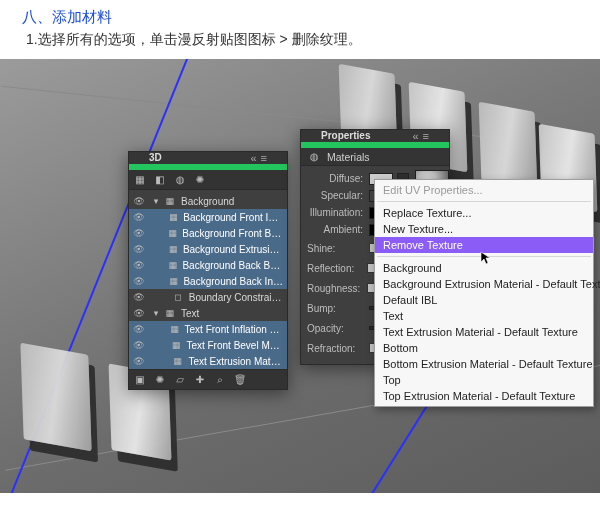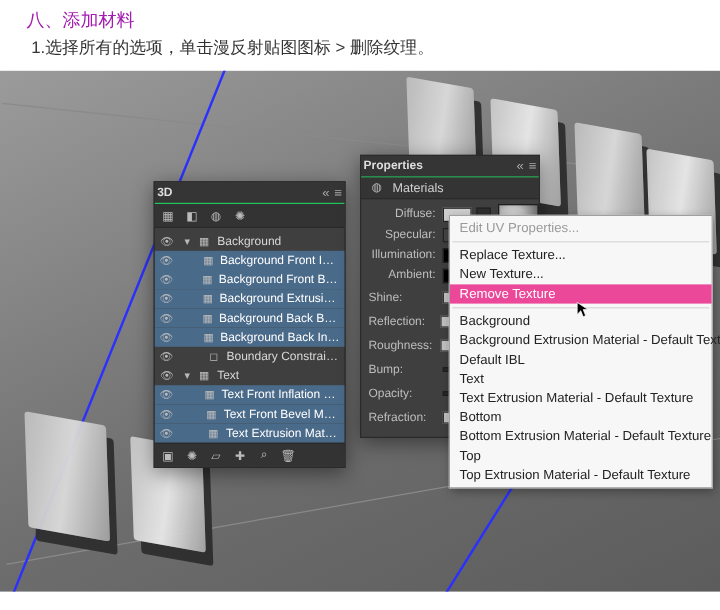--- a/index.html
+++ b/index.html
@@ -8,21 +8,21 @@
     height: 508px;
     background: #fff;
     font-family: "Microsoft YaHei", Arial, sans-serif;
     font-size: 14px;
     color: #333;
     overflow: hidden;
   }
   .doc-heading {
     padding: 8px 22px 0 22px;
     font-size: 15px;
-    color: #a21caf;
+    color: #1d4ed8;
   }
   .doc-step {
     padding: 4px 26px 10px 26px;
     font-size: 14px;
     color: #333;
   }
   .viewport {
     position: relative;
     margin: 0 0 0 0;
     width: 600px;
@@ -58,26 +58,26 @@
     position: absolute;
     background: #3f3f3f;
     border: 1px solid #2a2a2a;
     color: #cfcfcf;
     font-size: 10.5px;
     box-shadow: 0 4px 16px rgba(0,0,0,.45);
   }
   .panel-header {
     height: 18px;
     line-height: 18px;
-    padding: 0 2px;
+    padding: 0 20px;
     background: #353535;
     display: flex;
     justify-content: space-between;
     align-items: center;
-    border-bottom: 1px solid #22c55e;
+    border-bottom: 6px solid #22c55e;
   }
   .panel-header .ttl { font-weight: bold; font-size: 10px; color:#ddd; }
   .panel-header .ctl { font-size: 11px; color:#aaa; cursor:pointer; }
   .toolbar {
     height: 20px;
     background: #333;
     border-bottom: 1px solid #2a2a2a;
     display: flex;
     align-items: center;
     padding: 0 4px;
@@ -178,21 +178,21 @@
   }
   .ctx .sep { height:1px; background:#d6d6d6; margin:3px 2px; }
   .ctx .item {
     height: 16px;
     line-height:16px;
     padding: 0 8px;
     white-space: nowrap;
     cursor: default;
   }
   .ctx .item.disabled { color:#9a9a9a; }
-  .ctx .item.hot { background:#ec4899; color:#fff; }
+  .ctx .item.hot { background:#8b5cf6; color:#fff; }
   .cursor {
     position:absolute; width:14px; height:14px;
   }
   .cursor svg { display:block; }
 </style>
 </head>
 <body>
 
 <div class="doc-heading">八、添加材料</div>
 <div class="doc-step">1.选择所有的选项，单击漫反射贴图图标 &gt; 删除纹理。</div>

